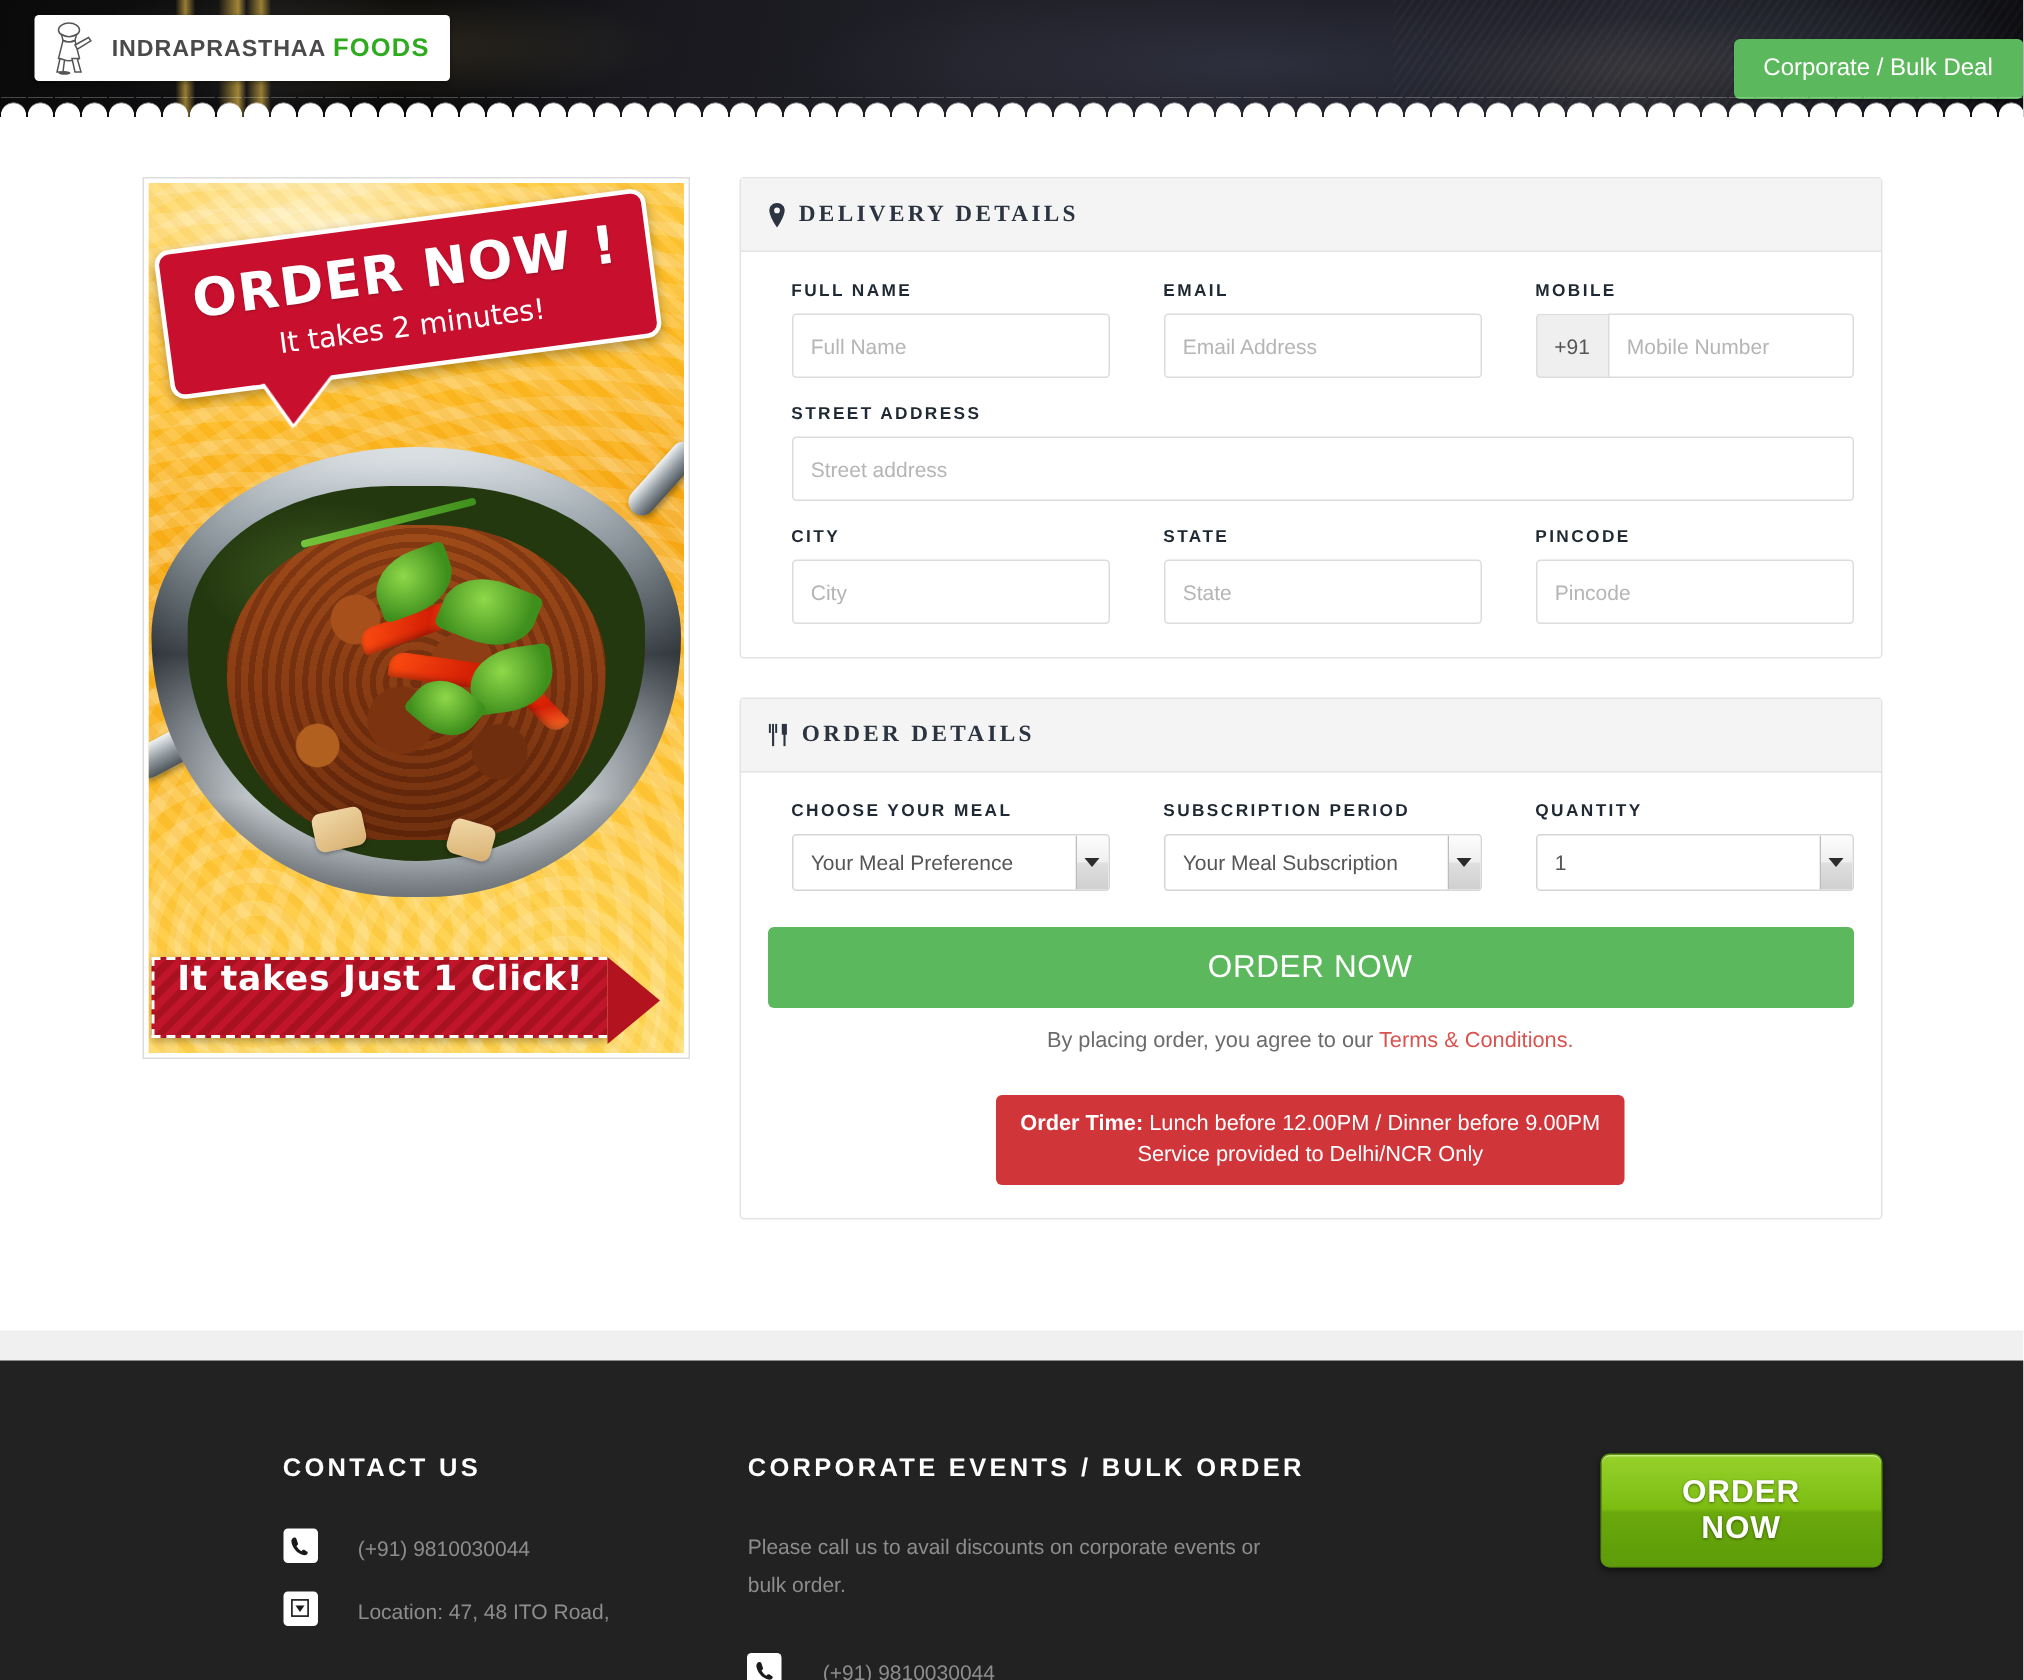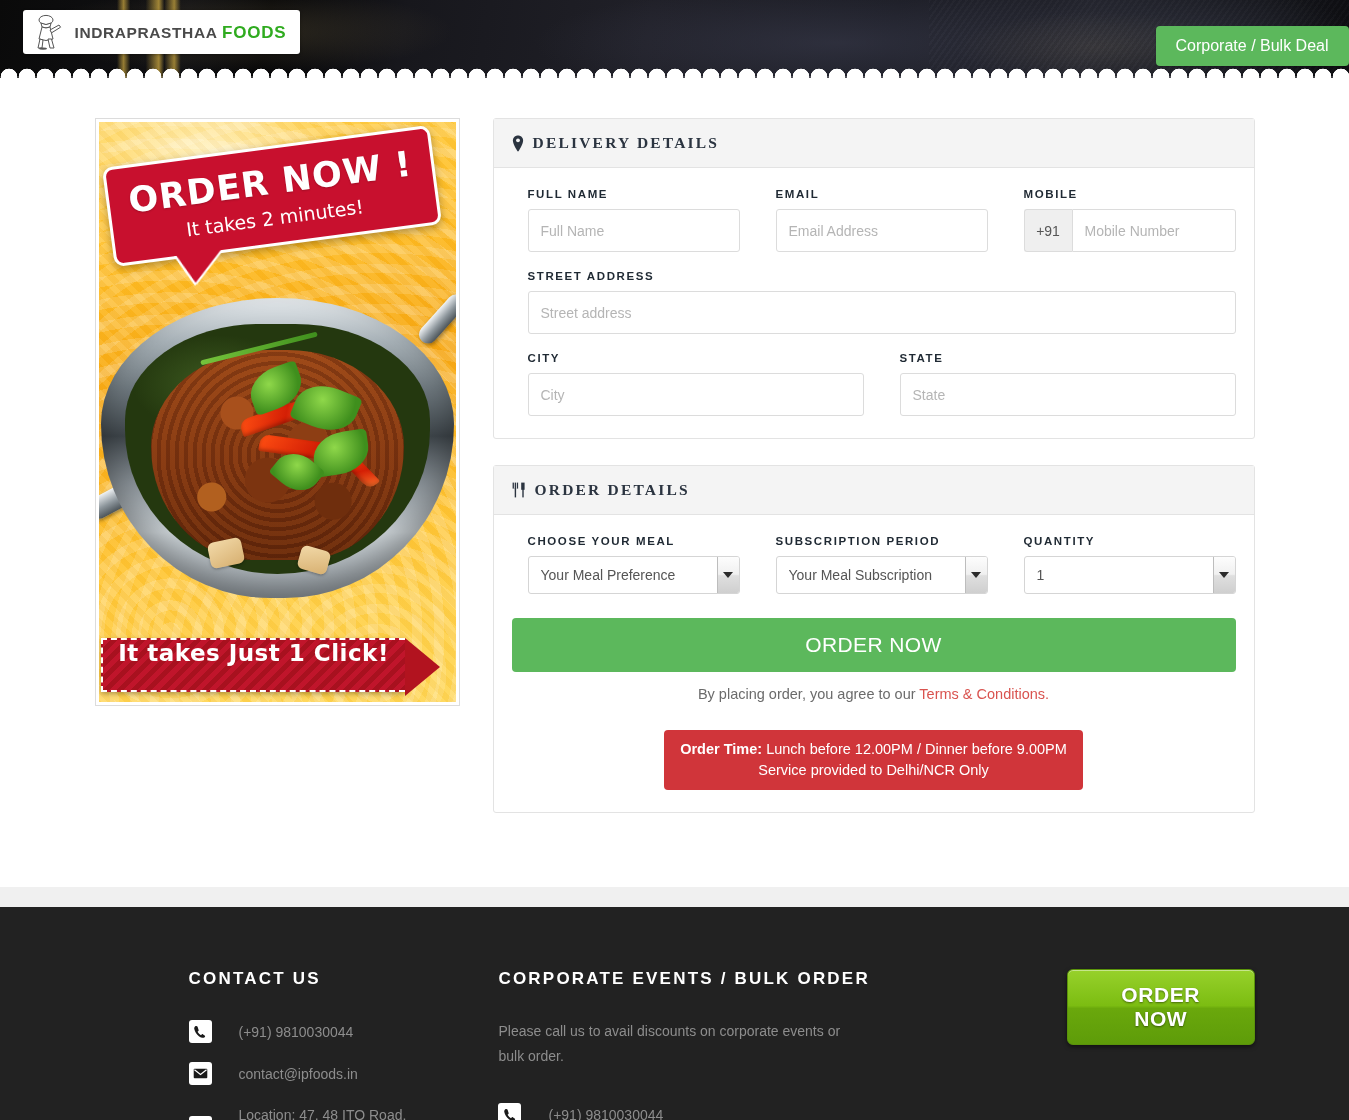--- a/index.html
+++ b/index.html
@@ -309,21 +309,21 @@
   .fcol-2 { width: 575px; }
   .fcol-3 { flex: 1 1 auto; display: flex; justify-content: flex-start; padding-left: 8px; }
   .ftitle {
     color: #ffffff; font-size: 17px; font-weight: bold; letter-spacing: 2.2px;
     margin: 0 0 30px; font-family: "Liberation Sans", sans-serif;
   }
   .fdesc {
     color: #8d8d8d; font-size: 14px; line-height: 1.75; margin: 0 0 34px;
     max-width: 345px; font-family: "Liberation Sans", sans-serif;
   }
-  .fitem { display: flex; align-items: center; margin-bottom: 16px; }
+  .fitem { display: flex; align-items: flex-start; margin-bottom: 16px; }
   .fitem:last-child { margin-bottom: 0; }
   .ficon {
     width: 23px; height: 23px; flex: 0 0 23px; background: #fff; border-radius: 3px;
     display: flex; align-items: center; justify-content: center; margin-right: 27px;
   }
   .ftext {
     color: #8d8d8d; font-size: 14px; line-height: 1.75; padding-top: 1px;
     font-family: "Liberation Sans", sans-serif;
   }
   .btn-footer-order {
@@ -447,20 +447,24 @@
 
           <div class="row">
             <div class="field">
               <label class="flabel">CITY</label>
               <input class="finput" type="text" placeholder="City" style="">
             </div>
             <div class="field">
               <label class="flabel">STATE</label>
               <input class="finput" type="text" placeholder="State" style="">
             </div>
+            <div class="field">
+              <label class="flabel">PINCODE</label>
+              <input class="finput" type="text" placeholder="Pincode" style="">
+            </div>
           </div>
         </div>
       </div>
 
       <div class="panel">
         <div class="panel-head">
           <span>
             <svg viewBox="0 0 14 16" width="14" height="16">
               <rect x="0.6" y="0.6" width="1.3" height="6" fill="#2b3440"></rect>
               <rect x="2.7" y="0.6" width="1.3" height="6" fill="#2b3440"></rect>
@@ -537,29 +541,20 @@
 
         <div class="fitem">
           <span class="ficon">
             <svg viewBox="0 0 14 14" width="14" height="14">
               <path d="M2.6 1.1c-.9.5-1.6 1.7-1.3 3 .5 2.6 2.4 5.6 4.6 7.1 1.4 1 3.1 1.6 4.2 1.6.9 0 1.7-.5 2-1.3.2-.5-.1-.8-.5-1.1l-1.8-1.2c-.4-.2-.8-.1-1.1.2l-.7.8c-1.4-.8-2.6-2-3.4-3.5l.8-.7c.3-.3.4-.7.2-1.1L4.6 1.8c-.3-.5-.9-.9-1.4-.8z" fill="#1a1a1a"></path>
             </svg>
           </span>
           <span class="ftext">(+91) 9810030044</span>
         </div>
 
-        <div class="fitem">
-          <span class="ficon">
-            <svg viewBox="0 0 16 12" width="15" height="11">
-              <rect x="0.6" y="0.8" width="14.8" height="10.4" rx="1" fill="#1a1a1a"></rect>
-              <path d="M1.4 2 L8 7 L14.6 2" stroke="#ffffff" stroke-width="1.3" fill="none"></path>
-            </svg>
-          </span>
-          <span class="ftext">contact@ipfoods.in</span>
-        </div>
 
         <div class="fitem">
           <span class="ficon">
             <svg viewBox="0 0 14 14" width="14" height="14">
               <rect x="0.5" y="0.5" width="13" height="13" fill="#ffffff"></rect>
               <rect x="1.6" y="1.6" width="10.8" height="10.8" fill="none" stroke="#1a1a1a" stroke-width="1.1"></rect>
               <path d="M4 5.3 h6 L7 9.6 z" fill="#1a1a1a"></path>
             </svg>
           </span>
           <span class="ftext">

